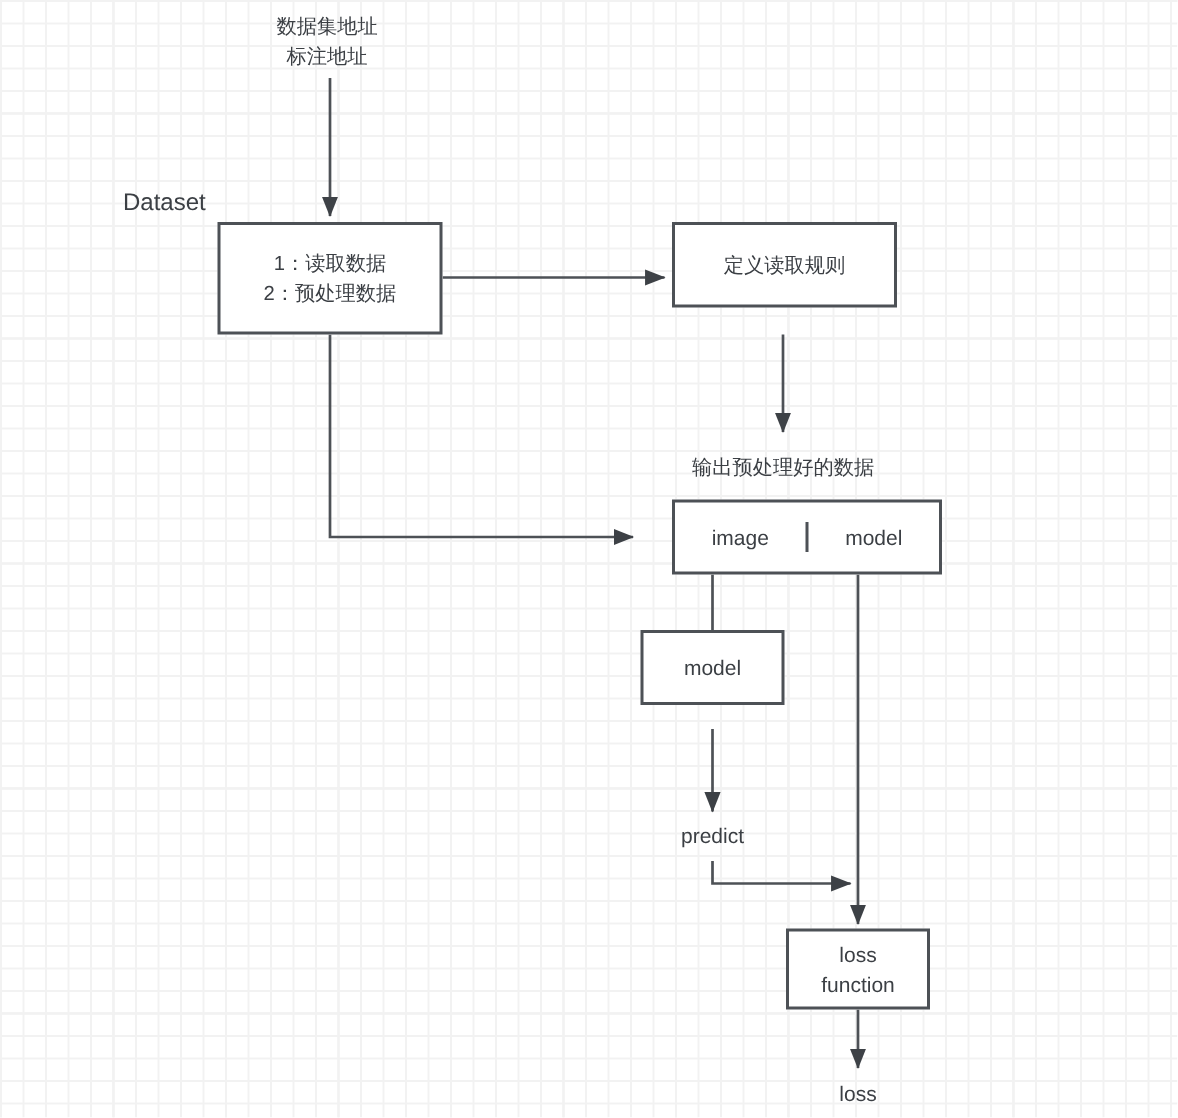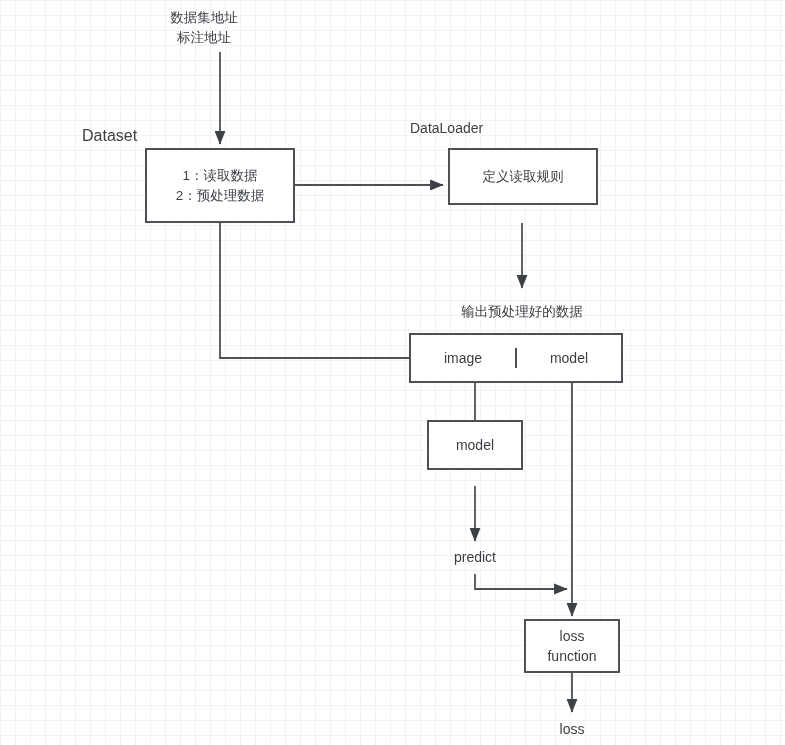--- a/index.html
+++ b/index.html
@@ -96,35 +96,34 @@
 
     <path d="M475,486 L475,541" stroke="#4d5156" stroke-width="1.8" fill="none" marker-end="url(#arrowhead)"></path>
 
     <path d="M475,574 L475,589 L567,589" stroke="#4d5156" stroke-width="1.8" fill="none" marker-end="url(#arrowhead)"></path>
 
     <path d="M572,383 L572,616" stroke="#4d5156" stroke-width="1.8" fill="none" marker-end="url(#arrowhead)"></path>
 
     <path d="M572,673 L572,712" stroke="#4d5156" stroke-width="1.8" fill="none" marker-end="url(#arrowhead)"></path>
   </svg>
 
-  <div class="free-label cjk" style="left:149px; top:8px; width:110px;">数据集地址
+  <div class="free-label cjk" style="left:163px; top:8px; width:110px;">数据集地址
 标注地址</div>
 
   <div class="free-label" style="left:82px; top:124px; width:110px; text-align:left; font-size:16px;">Dataset</div>
 
   <div class="node cjk" style="left:145px; top:148px; width:150px; height:75px;text-align:center;">1：读取数据
 2：预处理数据</div>
 
-  <div class="free-label" style="left:410px; top:118px; width:130px; text-align:left; font-size:14px;">DataLoader</div>
 
   <div class="node cjk" style="left:448px; top:148px; width:150px; height:57px;">定义读取规则</div>
 
   <div class="free-label cjk" style="left:447px; top:302px; width:150px;">输出预处理好的数据</div>
 
-  <div class="node node-split" style="left:409px; top:333px; width:214px; height:50px;">
+  <div class="node node-split" style="left:448px; top:333px; width:180px; height:50px;">
     <div class="cell cell-divider">image</div>
     <div class="cell">model</div>
   </div>
 
   <div class="node" style="left:427px; top:420px; width:96px; height:50px;">model</div>
 
   <div class="free-label" style="left:425px; top:547px; width:100px; font-size:14px;">predict</div>
 
   <div class="node" style="left:524px; top:619px; width:96px; height:54px;">loss
 function</div>

